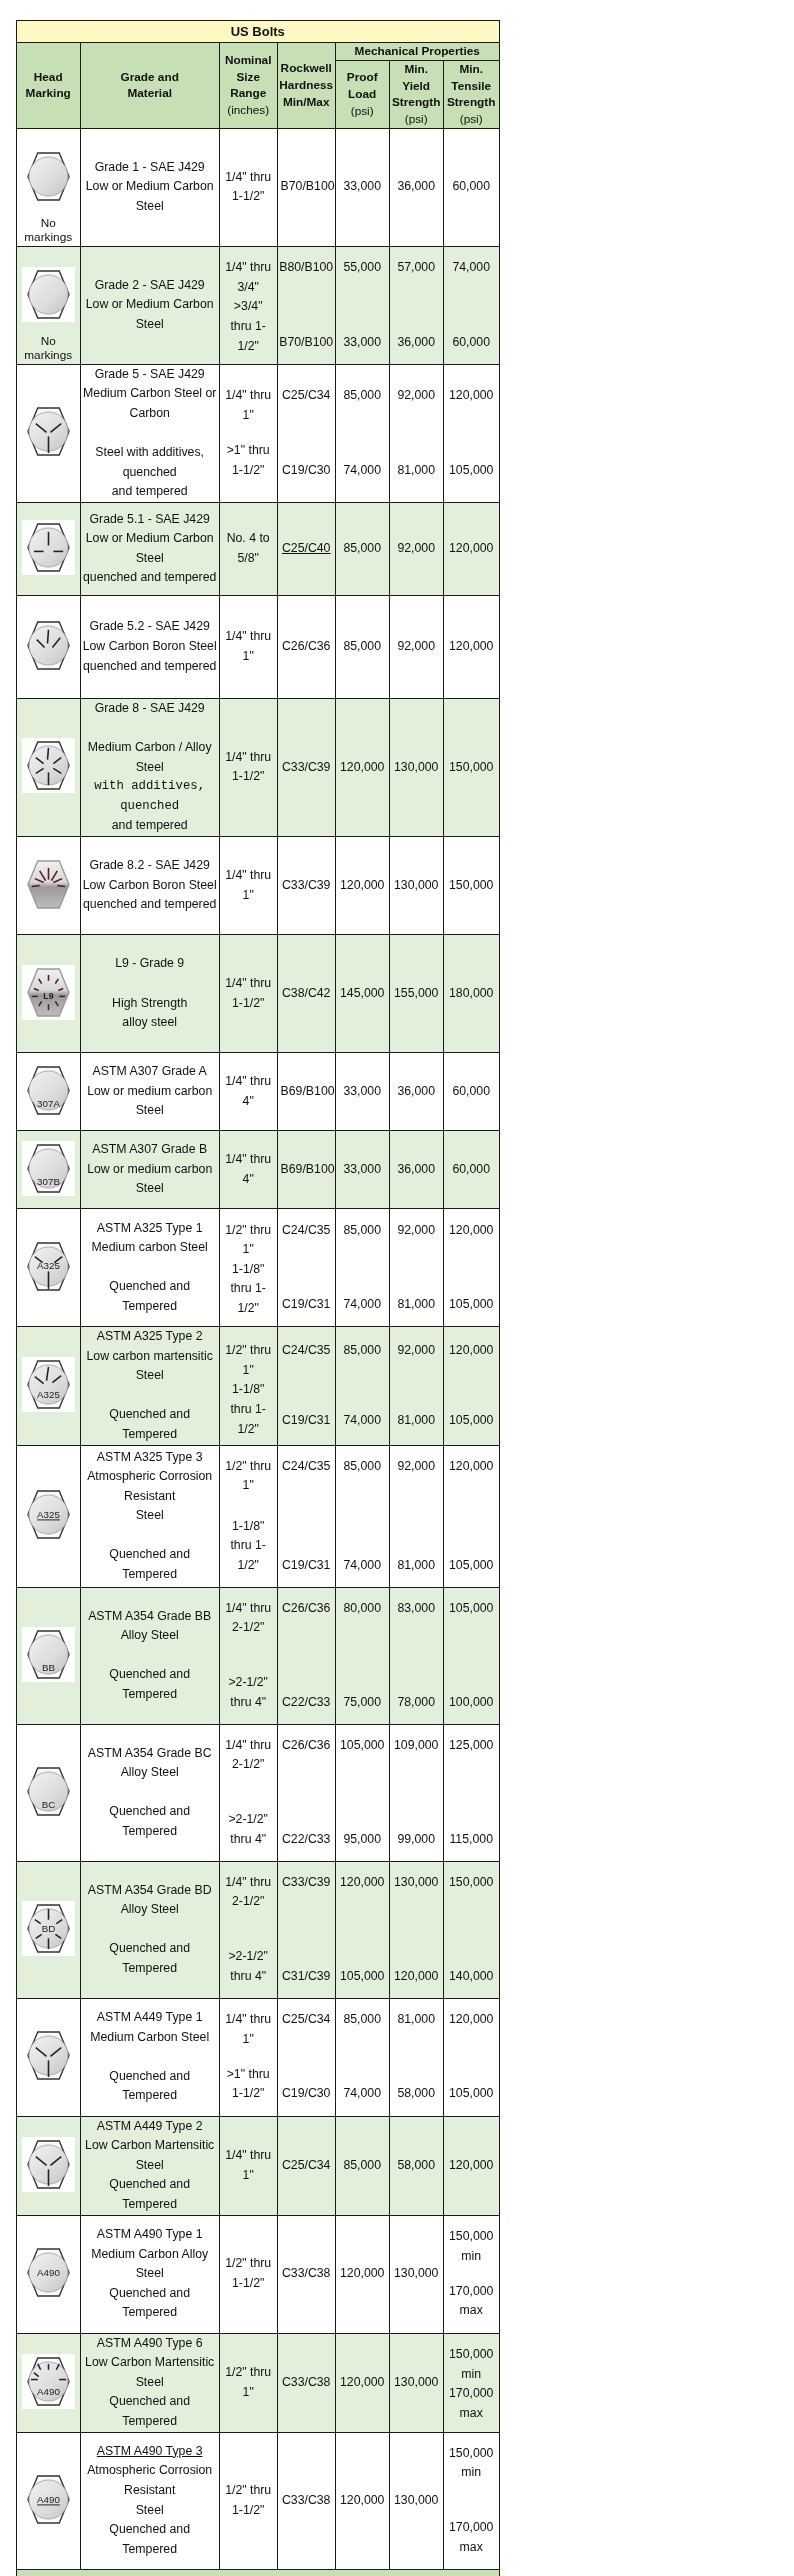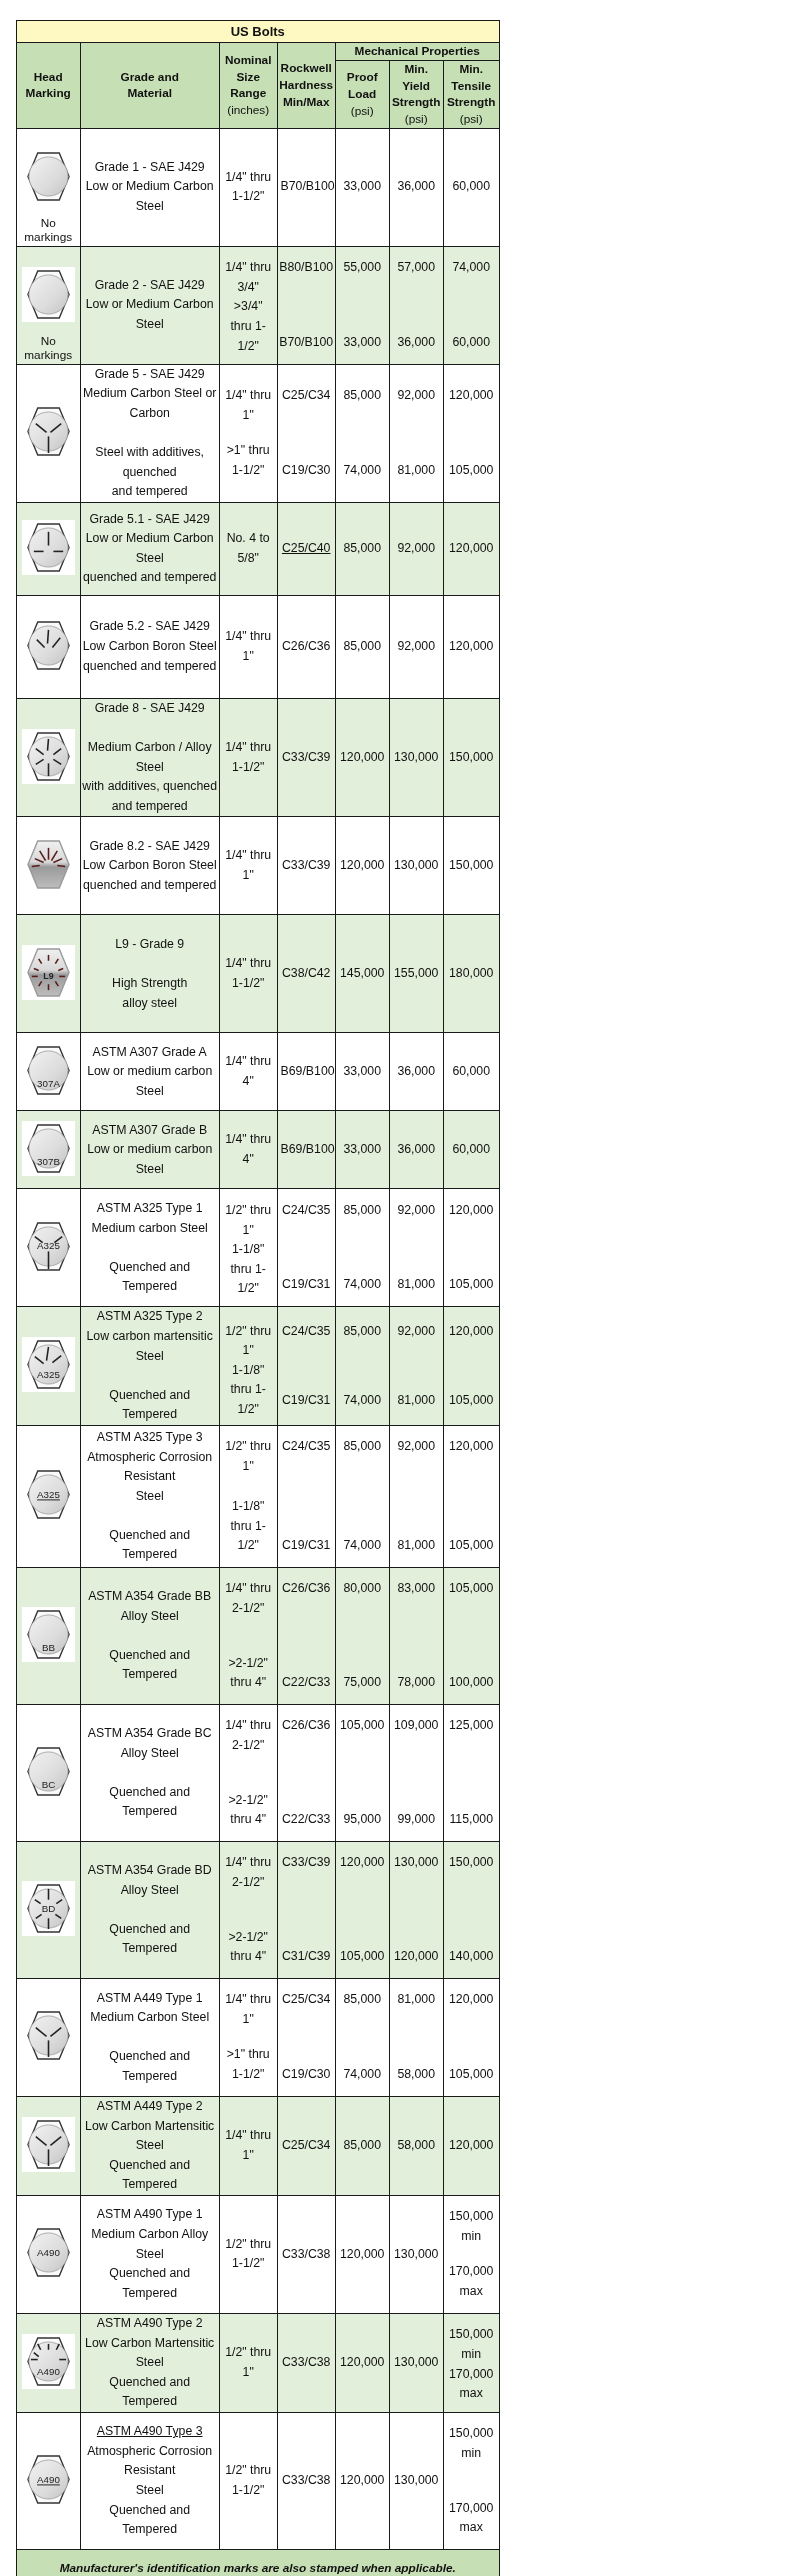--- a/index.html
+++ b/index.html
@@ -337,21 +337,21 @@
               <line x1="10" y1="18" x2="18" y2="24" stroke="#222" stroke-width="1.6"></line>
               <line x1="36" y1="18" x2="28" y2="24" stroke="#222" stroke-width="1.6"></line>
               <line x1="10" y1="34" x2="18" y2="29" stroke="#222" stroke-width="1.6"></line>
               <line x1="36" y1="34" x2="28" y2="29" stroke="#222" stroke-width="1.6"></line>
               <line x1="23" y1="33" x2="23" y2="46" stroke="#222" stroke-width="1.6"></line>
             </svg></span></td>
         <td class="grade">
           <div style="min-height: 19.6px;">Grade 8 - SAE J429</div>
           <div style="min-height: 19.6px;"></div>
           <div style="min-height: 19.6px;">Medium Carbon / Alloy Steel</div>
-          <div style="min-height: 19.6px;">with additives, quenched</div>
+          <div style="min-height: 19.6px; font-family: Liberation Mono, monospace;">with additives, quenched</div>
           <div style="min-height: 19.6px;">and tempered</div>
         </td>
         <td class="cell">
           <div style="padding: 0px 2.9px;">1/4" thru 1-1/2"</div>
         </td>
         <td class="cell">
           <div style="padding: 0px 2.9px;">C33/C39</div>
         </td>
         <td class="cell">
           <div style="padding: 0px 2.9px;">120,000</div>
@@ -1047,21 +1047,21 @@
               <circle cx="23" cy="26" r="20" fill="url(#g)" stroke="#999" stroke-width="0.8"></circle>
               <line x1="12" y1="8" x2="15" y2="14" stroke="#222" stroke-width="1.6"></line>
               <line x1="34" y1="8" x2="31" y2="14" stroke="#222" stroke-width="1.6"></line>
               <line x1="23" y1="8" x2="23" y2="14" stroke="#222" stroke-width="1.6"></line>
               <line x1="5" y1="24" x2="12" y2="24" stroke="#222" stroke-width="1.6"></line>
               <line x1="34" y1="24" x2="41" y2="24" stroke="#222" stroke-width="1.6"></line>
               <line x1="8" y1="17" x2="13" y2="21" stroke="#222" stroke-width="1.6"></line>
               <text x="23" y="40" text-anchor="middle" font-family="Liberation Sans, sans-serif" font-size="10" fill="#222">A490</text>
             </svg></span></td>
         <td class="grade">
-          <div style="min-height: 19.6px;">ASTM A490 Type 2</div>
+          <div style="min-height: 19.6px;">ASTM A490 Type 6</div>
           <div style="min-height: 19.6px;">Low Carbon Martensitic Steel</div>
           <div style="min-height: 19.6px;">Quenched and Tempered</div>
         </td>
         <td class="cell">
           <div style="padding: 0px 2.9px;">1/2" thru 1"</div>
         </td>
         <td class="cell">
           <div style="padding: 0px 2.9px;">C33/C38</div>
         </td>
         <td class="cell">

